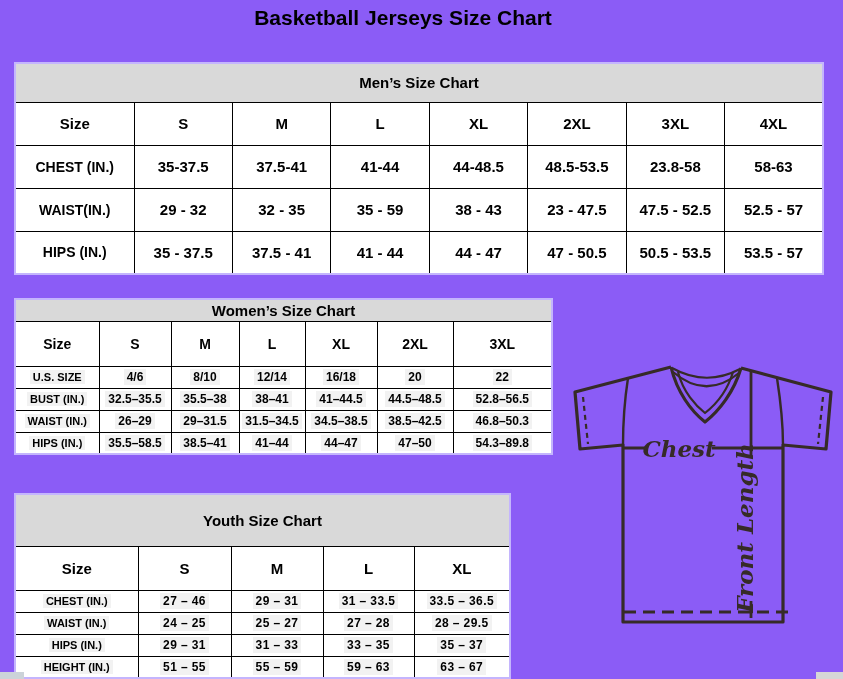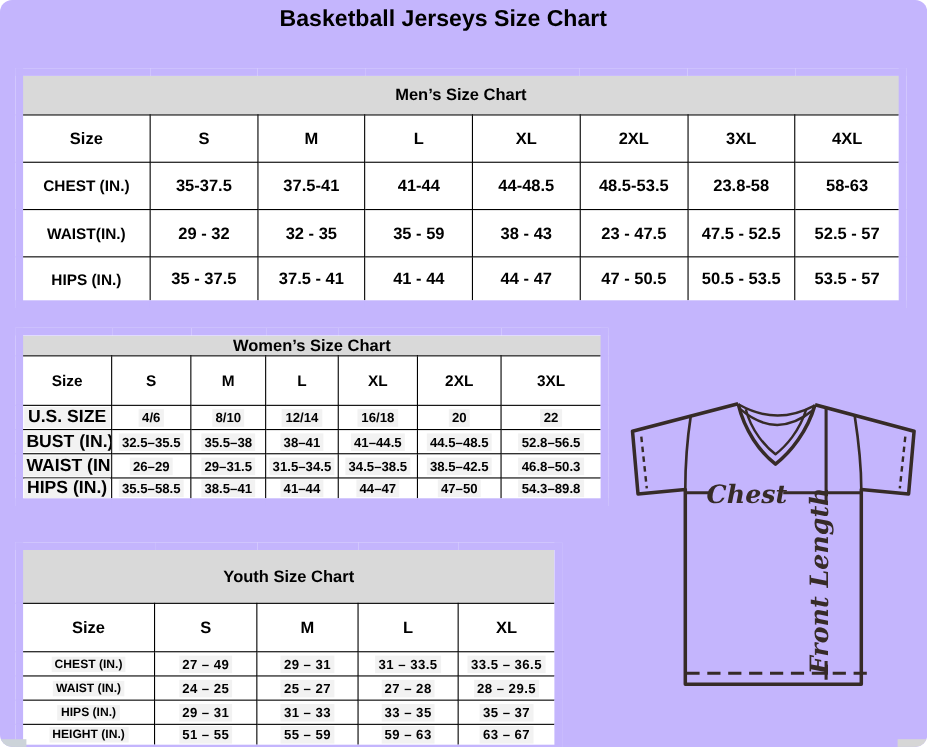--- a/index.html
+++ b/index.html
@@ -1,39 +1,39 @@
 <!DOCTYPE html>
 <html><head>
 <meta charset="utf-8">
 <style>
   html,body{margin:0;padding:0;background:#fff;}
-  .page{position:relative;width:843px;height:679px;background:#c4b5fd;
-        font-family:"Liberation Sans",sans-serif;color:#000;overflow:hidden;border-radius:11px;}
+  .page{position:relative;width:843px;height:679px;background:#8b5cf6;
+        font-family:"Liberation Sans",sans-serif;color:#000;overflow:hidden;}
   .title{position:absolute;top:6px;left:0;width:806px;text-align:center;
          font-size:21px;font-weight:bold;}
   table.tbl{position:absolute;border-collapse:collapse;table-layout:fixed;
-            border:7px solid #c4b5fd;background:#fff;}
+            border:2px solid #c4b5fd;background:#fff;}
   table.tbl td{border:1.5px solid #000;text-align:center;vertical-align:middle;
                font-weight:bold;padding:0;overflow:hidden;white-space:nowrap;}
   tr.band td{background:#d9d9d9;font-size:15px;}
   
   .mens{left:14px;top:62px;width:810px;}
   .mens tr.band{height:39px;}
   .mens tr.sizes{height:43px;}
   .mens tr.r{height:43px;}
   .mens td{font-size:15px;}
   .mens td.lab{font-size:14px;}
   
   .wm{left:14px;top:298px;width:539px;}
   .wm tr.band{height:22px;}
   .wm tr.sizes{height:45px;}
   .wm tr.r{height:22px;}
   .wm tr.sizes td{font-size:14px;}
   .wm tr.r td{font-size:12px;}
-  .wm tr.r td.lab{font-size:16px;}
+  .wm tr.r td.lab{font-size:11px;}
   
   .yt{left:14px;top:493px;width:497px;}
   .yt tr.band{height:52px;}
   .yt tr.sizes{height:44px;}
   .yt tr.r{height:22px;}
   .yt tr.sizes td{font-size:15px;}
   .yt tr.r td{font-size:12px;letter-spacing:.4px;}
   .yt tr.r td.lab{font-size:11px;letter-spacing:0;}
   .hl{background:#f2f2f2;padding:1px 3px;}
   
@@ -186,21 +186,21 @@
         </tr>
     <tr class="sizes">
       <td>Size</td>
       <td>S</td>
       <td>M</td>
       <td>L</td>
       <td>XL</td>
     </tr>
     <tr class="r">
       <td class="lab"><span class="hl">CHEST (IN.)</span></td>
-      <td><span class="hl">27 – 49</span></td>
+      <td><span class="hl">27 – 46</span></td>
       <td><span class="hl">29 – 31</span></td>
       <td><span class="hl">31 – 33.5</span></td>
       <td><span class="hl">33.5 – 36.5</span></td>
     </tr>
     <tr class="r">
       <td class="lab"><span class="hl">WAIST (IN.)</span></td>
       <td><span class="hl">24 – 25</span></td>
       <td><span class="hl">25 – 27</span></td>
       <td><span class="hl">27 – 28</span></td>
       <td><span class="hl">28 – 29.5</span></td>

